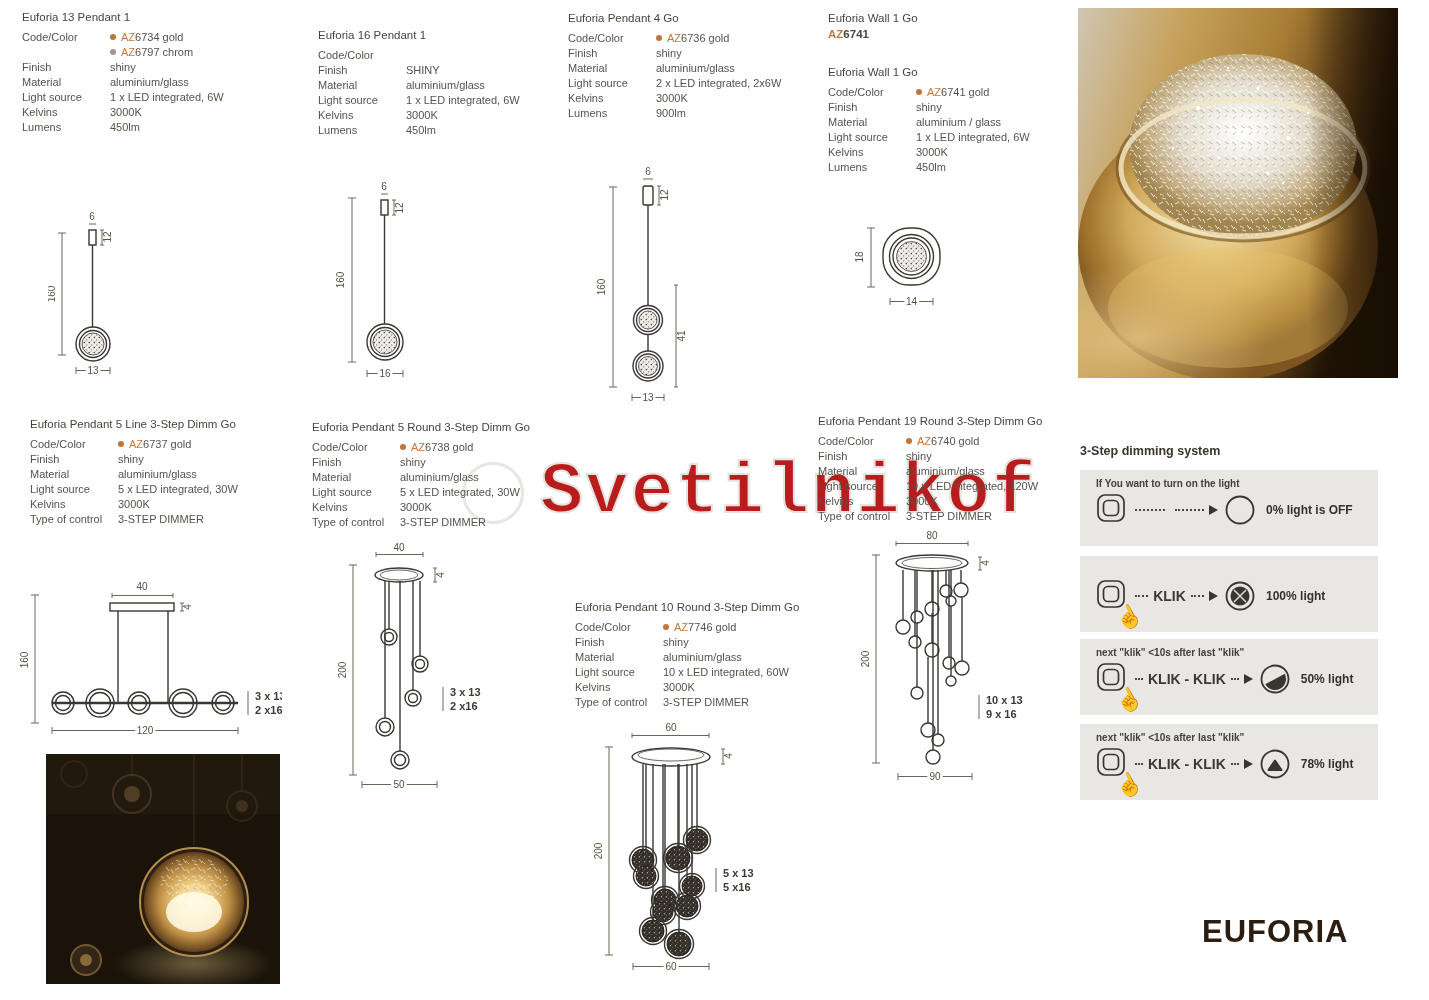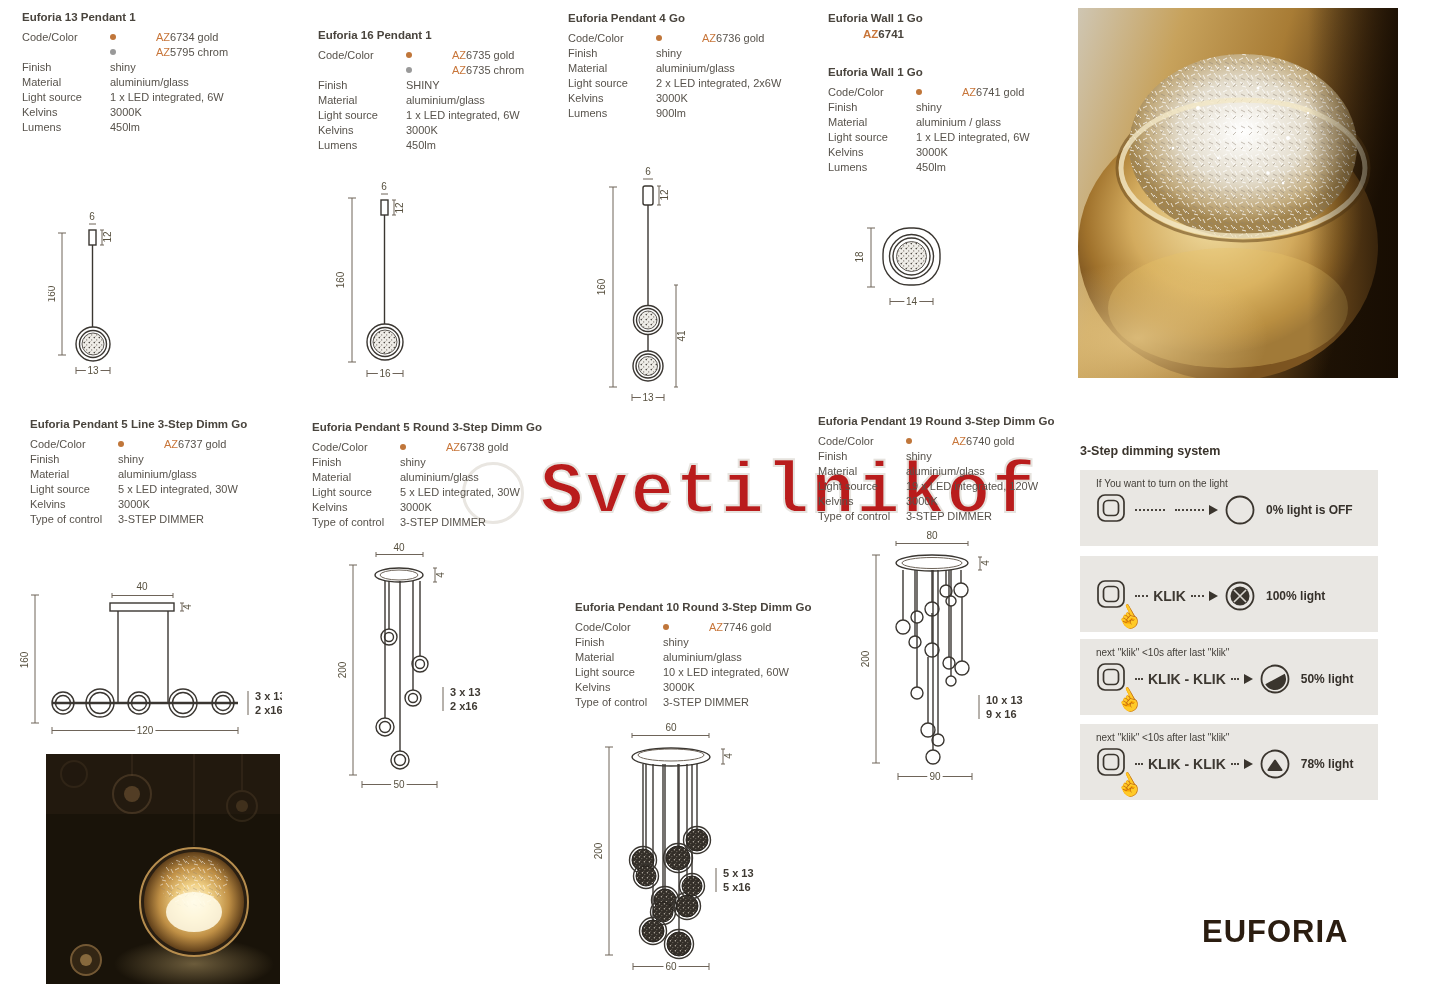--- a/index.html
+++ b/index.html
@@ -8,45 +8,45 @@
 
   
   .watermark{position:absolute;left:462px;top:452px;display:flex;align-items:center;gap:16px;
     pointer-events:none;z-index:0;}
   .wm-ring{width:56px;height:56px;border:3px solid #e9e6e1;border-radius:50%;}
   .wm-text{font-size:72px;font-weight:700;letter-spacing:2px;color:#b91c1c;
     -webkit-text-stroke:2px #e6e3de;font-family:Liberation Mono, monospace;white-space:nowrap;}
 
   
   .product{position:absolute;width:285px;font-size:11px;line-height:15px;color:#57524b;z-index:2;}
-  .ptitle{font-size:11.5px;font-weight:700;color:#49443d;margin-bottom:5px;}
+  .ptitle{font-size:11.5px;font-weight:400;color:#49443d;margin-bottom:5px;}
   .phead{margin-bottom:23px;}
   .phead .ptitle{margin-bottom:1px;}
   .pheadcode{font-size:11.5px;font-weight:600;color:#49443d;}
   .prow{display:flex;}
   .plab{width:88px;flex:none;}
   .pval{flex:1;}
-  .az{color:#c8763a;margin-left:35px;}
+  .az{color:#c8763a;}
   .codeline{display:block;}
   .dot{display:inline-block;width:6px;height:6px;border-radius:50%;margin-right:5px;vertical-align:1px;}
 
   
   .tech{position:absolute;z-index:1;}
   .tech .dl{stroke:#6e6459;stroke-width:1;fill:none;}
   .tech .fx{stroke:#3a3631;stroke-width:1.4;fill:none;}
   .tech text{font:10px "Liberation Sans",sans-serif;fill:#57503f;}
   .tech .kn{paint-order:stroke;stroke:#ffffff;stroke-width:5px;}
   .tech .sz{font-weight:700;font-size:11px;fill:#3f3a33;}
 
   
   .dim-heading{position:absolute;left:1080px;top:444px;font-size:12.5px;font-weight:700;
     color:#3a342c;z-index:2;}
   .dimbox{position:absolute;left:1080px;width:298px;height:76px;background:#e9e7e3;
     padding:8px 10px 0 16px;box-sizing:border-box;z-index:2;}
-  .dim-note{font-size:10px;font-weight:400;color:#44403a;min-height:12px;line-height:12px;}
+  .dim-note{font-size:10px;font-weight:700;color:#44403a;min-height:12px;line-height:12px;}
   .dim-line{display:flex;align-items:center;margin-top:3px;}
   .switch-wrap{position:relative;width:34px;height:34px;flex:none;}
   .sw{fill:none;stroke:#3a352e;stroke-width:1.7;}
   .sw2{fill:none;stroke:#3a352e;stroke-width:1.8;}
   .hand{position:absolute;right:-12px;bottom:-16px;font-size:22px;color:#3a352e;
     transform:rotate(-28deg);line-height:1;}
   .dots{flex:1;border-top:2px dotted #4a453e;height:0;margin:0 5px;min-width:8px;}
   .klik{font-size:14px;font-weight:700;color:#3d3831;white-space:nowrap;}
   .arr{width:0;height:0;border-left:9px solid #3a352e;border-top:5px solid transparent;
     border-bottom:5px solid transparent;margin-right:6px;flex:none;}
@@ -123,21 +123,21 @@
     <span class="wm-ring"></span>
     <span class="wm-text">Svetilnikof</span>
   </div>
 
   <div class="product" style="left:22px;top:10px">
       <div class="ptitle">Euforia 13 Pendant 1</div>
       <div class="prow">
         <span class="plab">Code/Color</span>
         <span class="pval">
           <span class="codeline"><span class="dot" style="background: rgb(192, 118, 58);"></span><span class="az">AZ</span><span>6734 gold</span></span>
-          <span class="codeline"><span class="dot" style="background: rgb(153, 153, 153);"></span><span class="az">AZ</span><span>5795 chrom</span></span>
+          <span class="codeline"><span class="dot" style="background: rgb(153, 153, 153);"></span><span class="az">AZ</span><span>6797 chrom</span></span>
         </span>
       </div>
       <div class="prow">
         <span class="plab">Finish</span>
         <span class="pval">shiny</span>
       </div>
       <div class="prow">
         <span class="plab">Material</span>
         <span class="pval">aluminium/glass</span>
       </div>
@@ -151,24 +151,20 @@
       </div>
       <div class="prow">
         <span class="plab">Lumens</span>
         <span class="pval">450lm</span>
       </div>
     </div>
   <div class="product" style="left:318px;top:28px">
       <div class="ptitle">Euforia 16 Pendant 1</div>
       <div class="prow">
         <span class="plab">Code/Color</span>
-        <span class="pval">
-          <span class="codeline"><span class="dot" style="background: rgb(192, 118, 58);"></span><span class="az">AZ</span><span>6735 gold</span></span>
-          <span class="codeline"><span class="dot" style="background: rgb(153, 153, 153);"></span><span class="az">AZ</span><span>6735 chrom</span></span>
-        </span>
       </div>
       <div class="prow">
         <span class="plab">Finish</span>
         <span class="pval">SHINY</span>
       </div>
       <div class="prow">
         <span class="plab">Material</span>
         <span class="pval">aluminium/glass</span>
       </div>
       <div class="prow">

